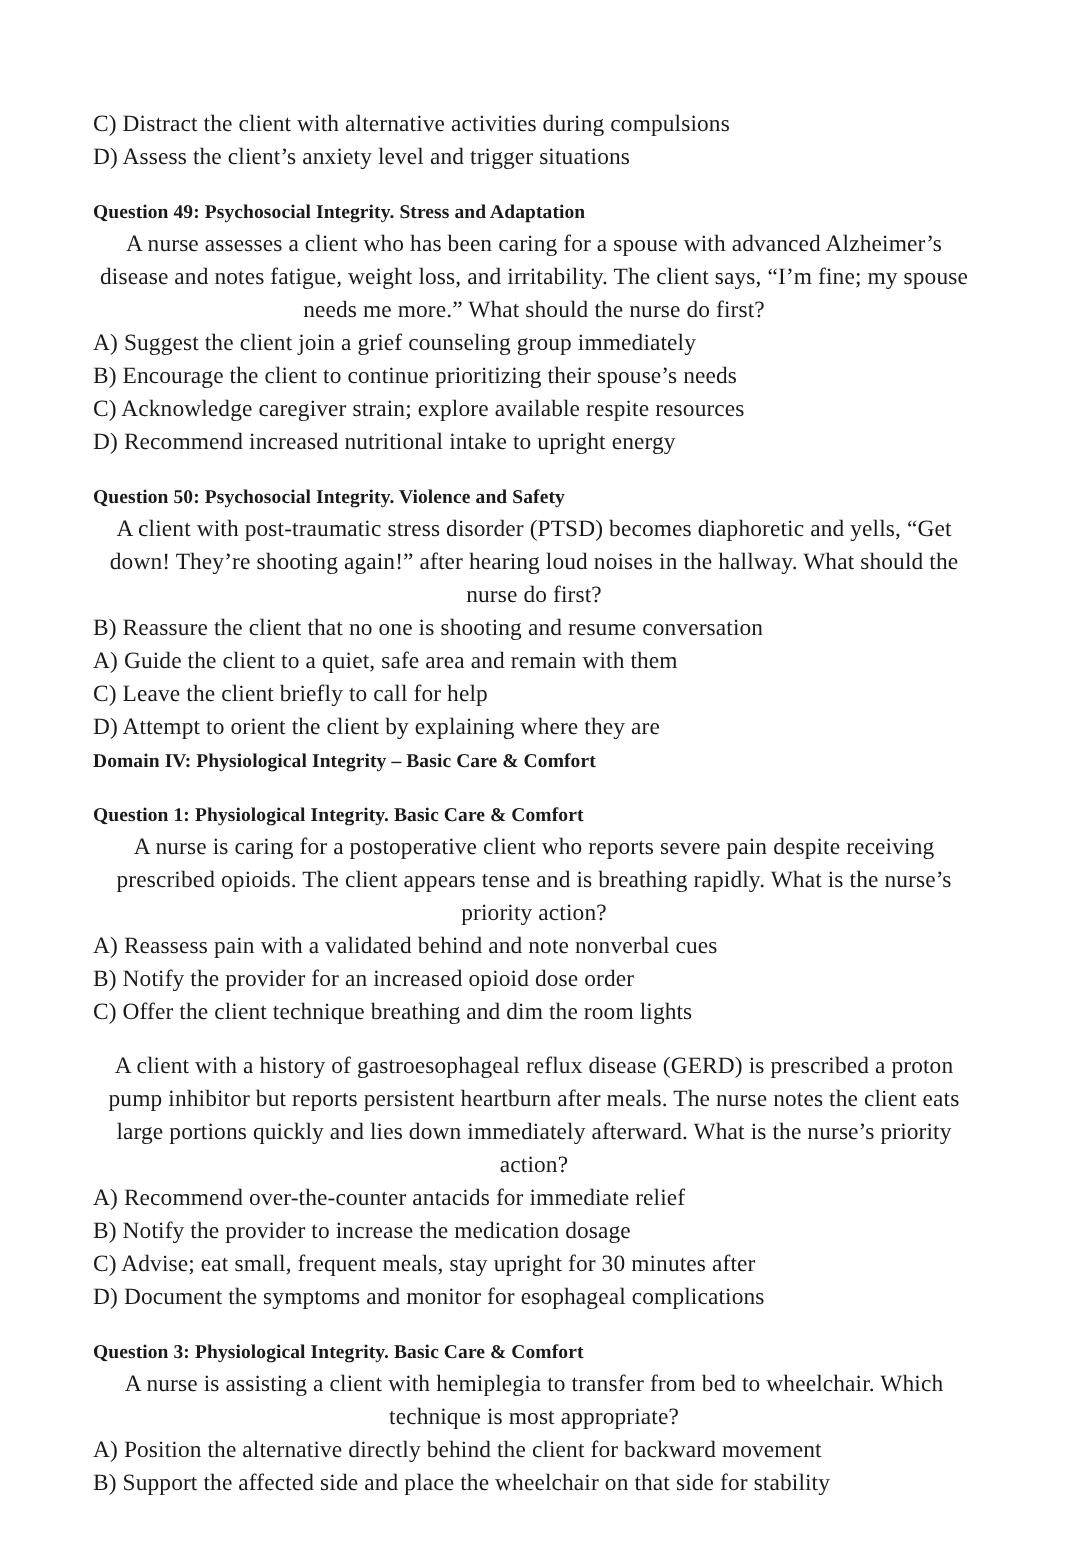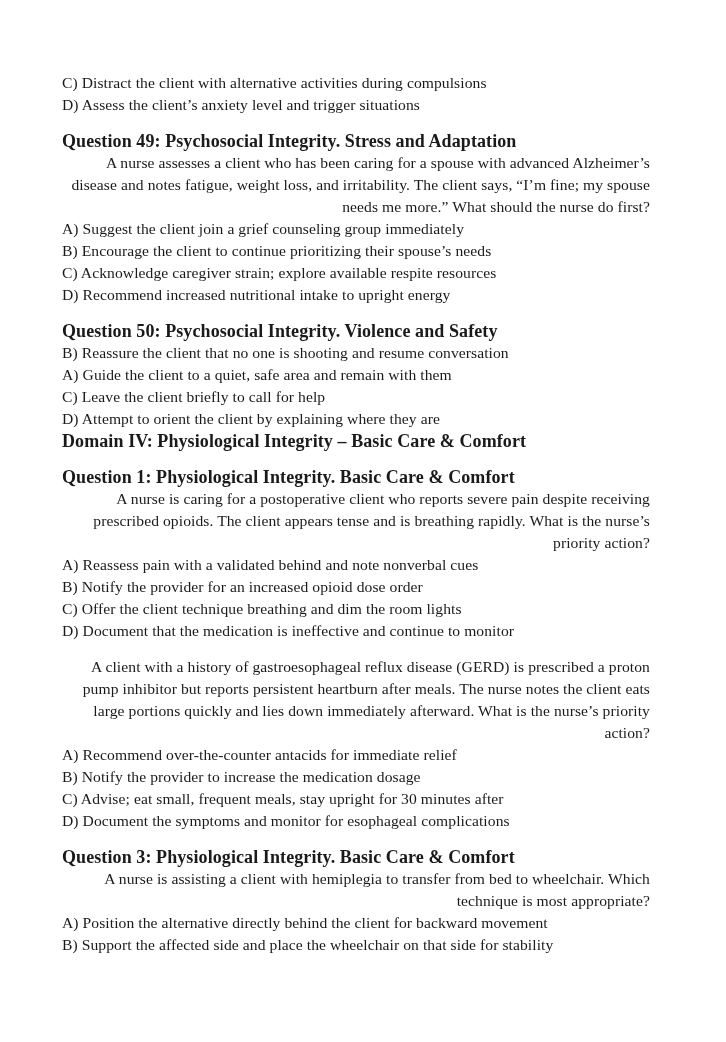--- a/index.html
+++ b/index.html
@@ -35,25 +35,25 @@
   .block {
     margin: 0 0 14px 0;
   }
   .block.tight {
     margin-bottom: 0;
   }
   .para {
     font-size: 15.6px;
     line-height: 22px;
     margin: 0;
-    text-align: right;
+    text-align: center;
     letter-spacing: 0.005em;
   }
   .heading {
-    font-size: 18px;
+    font-size: 13px;
     line-height: 22px;
     font-weight: bold;
     margin: 0;
     letter-spacing: 0.005em;
   }
   .option {
     font-size: 15.6px;
     line-height: 22px;
     margin: 0;
     letter-spacing: 0.005em;
@@ -74,37 +74,37 @@
       <p class="heading">Question 49: Psychosocial Integrity. Stress and Adaptation</p>
       <p class="para">A nurse assesses a client who has been caring for a spouse with advanced Alzheimer’s disease and notes fatigue, weight loss, and irritability. The client says, “I’m fine; my spouse needs me more.” What should the nurse do first?</p>
       <p class="option">A) Suggest the client join a grief counseling group immediately</p>
       <p class="option">B) Encourage the client to continue prioritizing their spouse’s needs</p>
       <p class="option">C) Acknowledge caregiver strain; explore available respite resources</p>
       <p class="option">D) Recommend increased nutritional intake to upright energy</p>
     </div>
 
     <div class="block tight">
       <p class="heading">Question 50: Psychosocial Integrity. Violence and Safety</p>
+      <p class="para">A client with post-traumatic stress disorder (PTSD) becomes diaphoretic and yells, “Get down! They’re shooting again!” after hearing loud noises in the hallway. What should the nurse do first?</p>
       <p class="option">B) Reassure the client that no one is shooting and resume conversation</p>
       <p class="option">A) Guide the client to a quiet, safe area and remain with them</p>
       <p class="option">C) Leave the client briefly to call for help</p>
       <p class="option">D) Attempt to orient the client by explaining where they are</p>
     </div>
 
     <div class="block">
       <p class="heading">Domain IV: Physiological Integrity – Basic Care &amp; Comfort</p>
     </div>
 
     <div class="block">
       <p class="heading">Question 1: Physiological Integrity. Basic Care &amp; Comfort</p>
       <p class="para">A nurse is caring for a postoperative client who reports severe pain despite receiving prescribed opioids. The client appears tense and is breathing rapidly. What is the nurse’s priority action?</p>
       <p class="option">A) Reassess pain with a validated behind and note nonverbal cues</p>
       <p class="option">B) Notify the provider for an increased opioid dose order</p>
       <p class="option">C) Offer the client technique breathing and dim the room lights</p>
-      <p class="option">D) Document that the medication is ineffective and continue to monitor</p>
     </div>
 
     <div class="block">
       <p class="para">A client with a history of gastroesophageal reflux disease (GERD) is prescribed a proton pump inhibitor but reports persistent heartburn after meals. The nurse notes the client eats large portions quickly and lies down immediately afterward. What is the nurse’s priority action?</p>
       <p class="option">A) Recommend over-the-counter antacids for immediate relief</p>
       <p class="option">B) Notify the provider to increase the medication dosage</p>
       <p class="option">C) Advise; eat small, frequent meals, stay upright for 30 minutes after</p>
       <p class="option">D) Document the symptoms and monitor for esophageal complications</p>
     </div>
 

